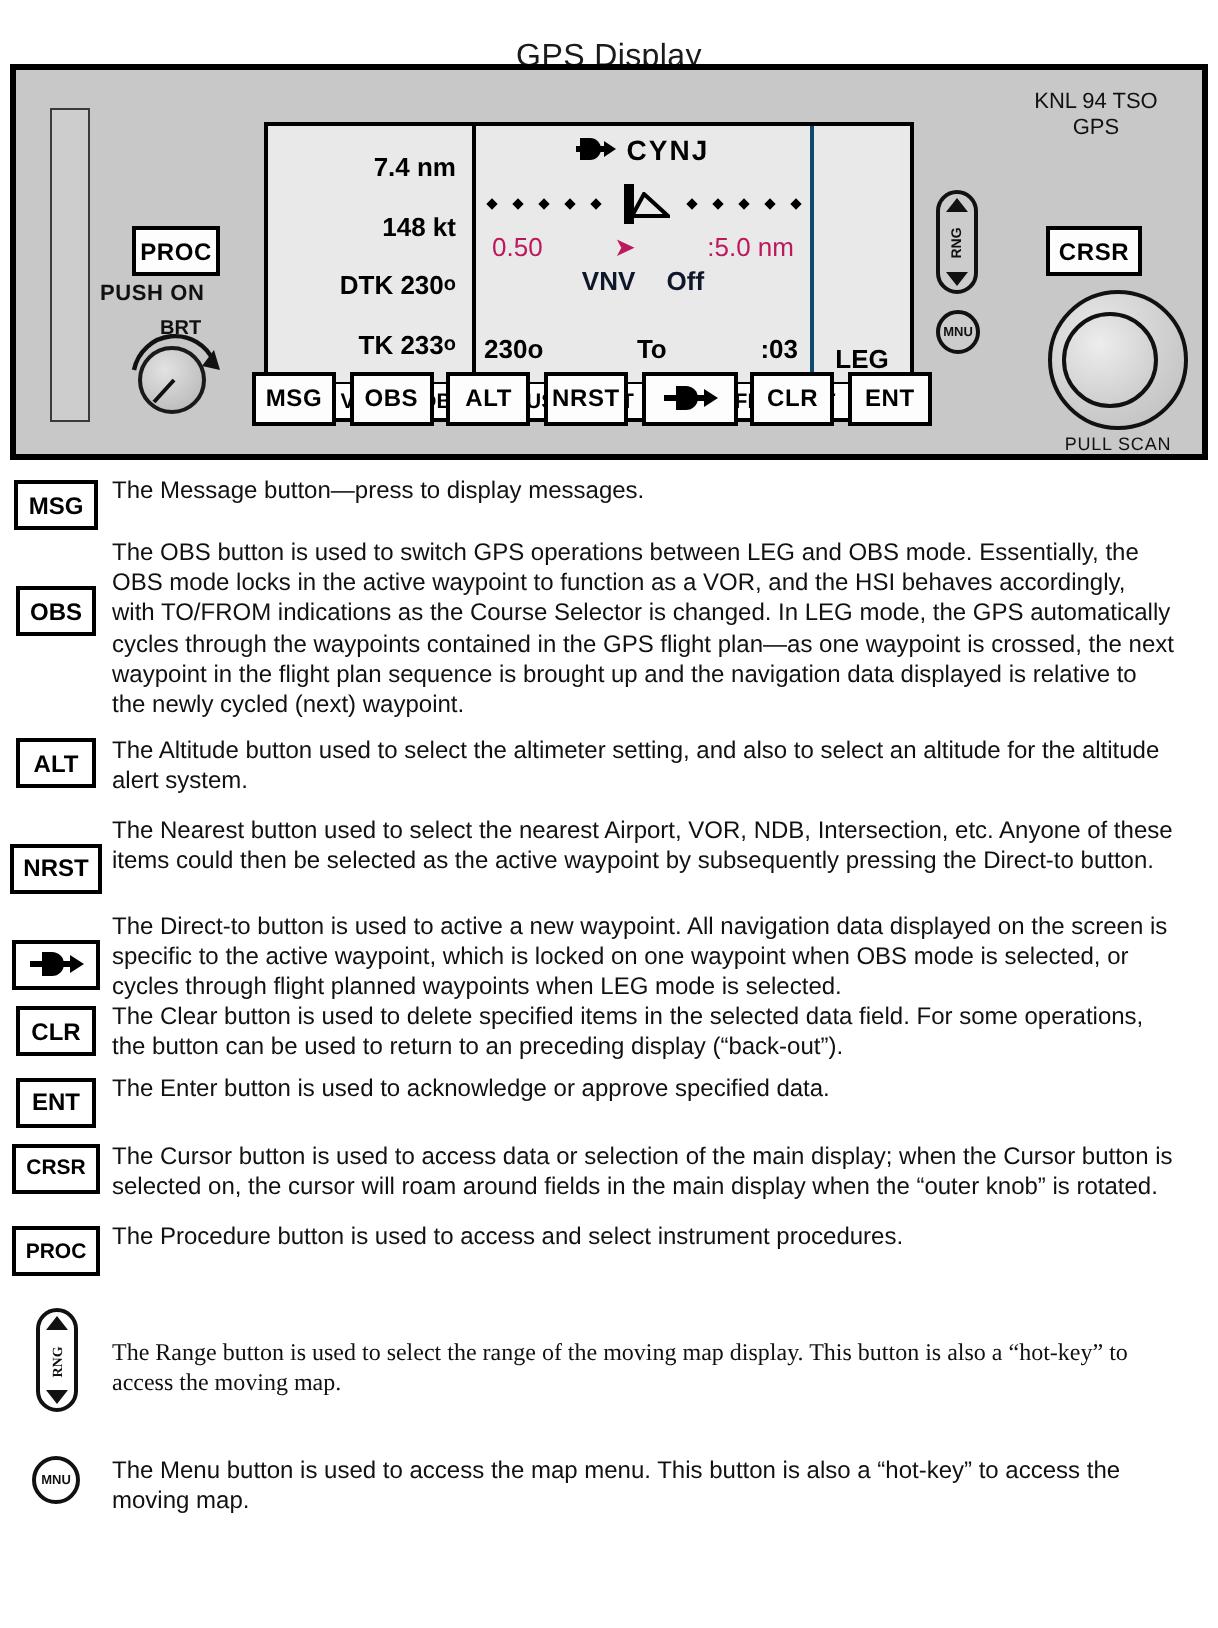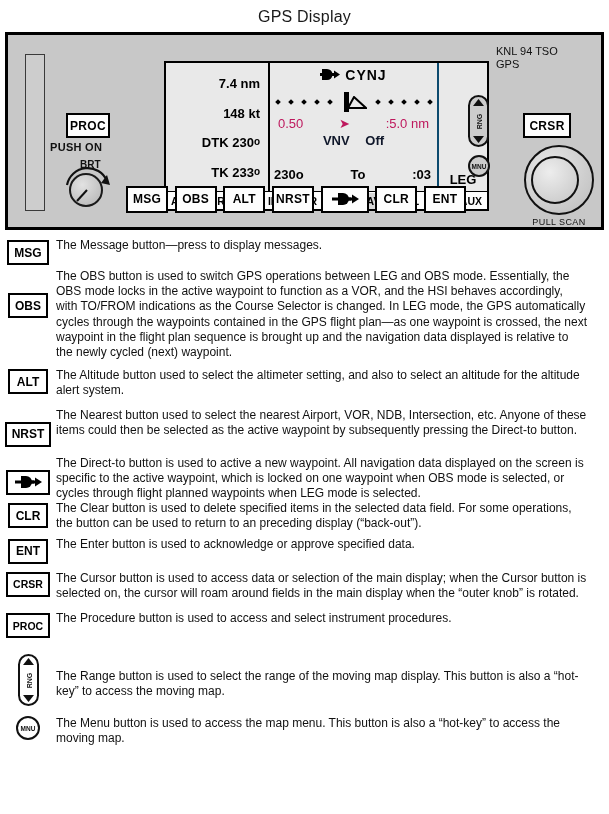--- a/index.html
+++ b/index.html
@@ -8,21 +8,21 @@
     background: #ffffff;
     font-family: "Liberation Sans", sans-serif;
   }
   body { width: 609px; height: 814px; position: relative; overflow: hidden; }
 
   
   .page-title {
     text-align: center;
     font-size: 16px;
     color: #1a1a1a;
-    padding-top: 8px;
+    padding-top: 20px;
     letter-spacing: 0.2px;
   }
 
   
   .unit {
     position: absolute;
     left: 5px; top: 32px;
     width: 599px; height: 198px;
     background: #c8c8c8;
     border: 3px solid #000;
@@ -69,21 +69,21 @@
   }
   .brt-label {
     position: absolute; left: 20px; top: 0px;
     font-size: 10px; font-weight: bold; color: #111;
   }
 
   
   .knl-label {
     position: absolute;
     left: 488px; top: 10px;
-    width: 104px; 
+    width: 104px; text-align: center;
     font-size: 11px; color: #111; line-height: 13px;
   }
 
   
   .rng {
     position: absolute; left: 460px; top: 60px;
     width: 21px; height: 52px;
     border: 2px solid #111; border-radius: 11px;
     background: #cccccc;
     display: flex; flex-direction: column; align-items: center; justify-content: space-between;
@@ -123,21 +123,20 @@
     text-align: center; font-size: 9px; color: #111; letter-spacing: 0.4px;
   }
 
   
   .screen {
     position: absolute;
     left: 124px; top: 26px;
     width: 325px; height: 150px;
     background: #e9e9e9;
     border: 2px solid #000;
-    margin-left: 32px;
   }
   .scr-left {
     position: absolute; left: 0; top: 0;
     width: 104px; height: 128px;
     border-right: 2px solid #000;
     display: flex; flex-direction: column;
     align-items: flex-end; justify-content: space-around;
     padding: 6px 8px 4px 0;
   }
   .scr-left div { font-weight: bold; font-size: 13px; color: #000; white-space: nowrap; }
@@ -464,21 +463,21 @@
     <div class="ldesc">The Cursor button is used to access data or selection of the main display; when the Cursor button is selected on, the cursor will roam around fields in the main display when the “outer knob” is rotated.</div>
   </div>
 
   <div class="lrow" style="margin-bottom:14px;">
     <div class="lkey">
       <div class="keybox sm">PROC</div>
     </div>
     <div class="ldesc">The Procedure button is used to access and select instrument procedures.</div>
   </div>
 
-  <div class="lrow" style="margin-bottom:8px;">
+  <div class="lrow" style="margin-bottom:20px;font-family:Liberation Serif, serif;">
     <div class="lkey">
       <div class="key-rng">
         <svg width="11" height="7" viewBox="0 0 11 7">
           <path d="M5.5 0 L11 7 L0 7 Z" fill="#111"></path>
         </svg>
         <span class="rng-lab">RNG</span>
         <svg width="11" height="7" viewBox="0 0 11 7">
           <path d="M5.5 7 L0 0 L11 0 Z" fill="#111"></path>
         </svg>
       </div>

